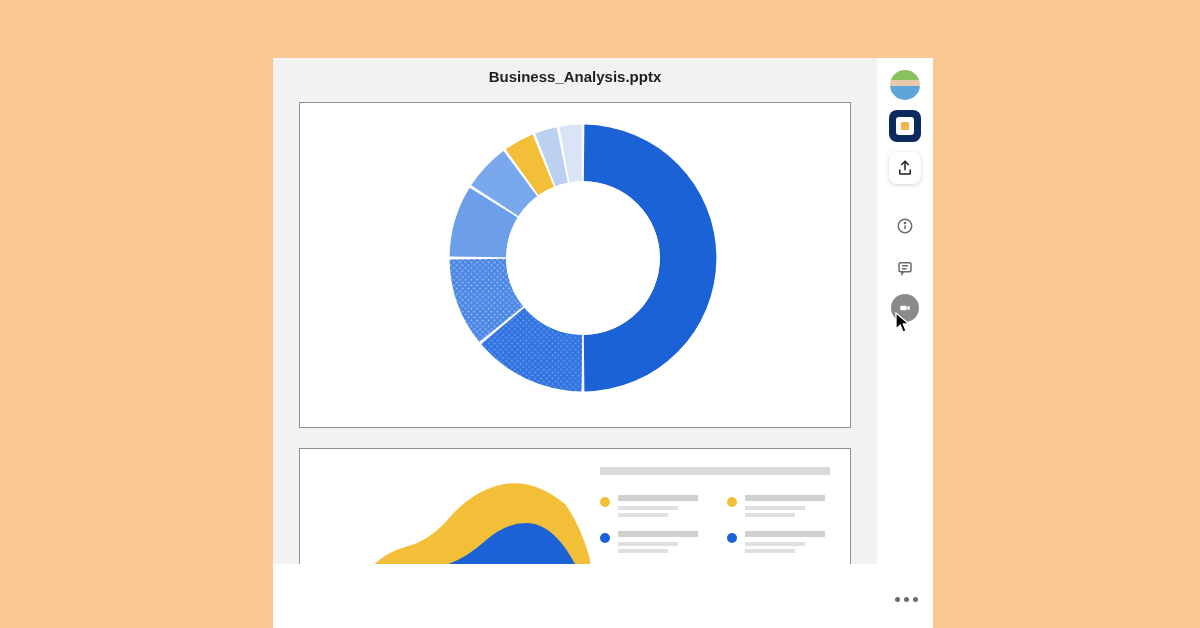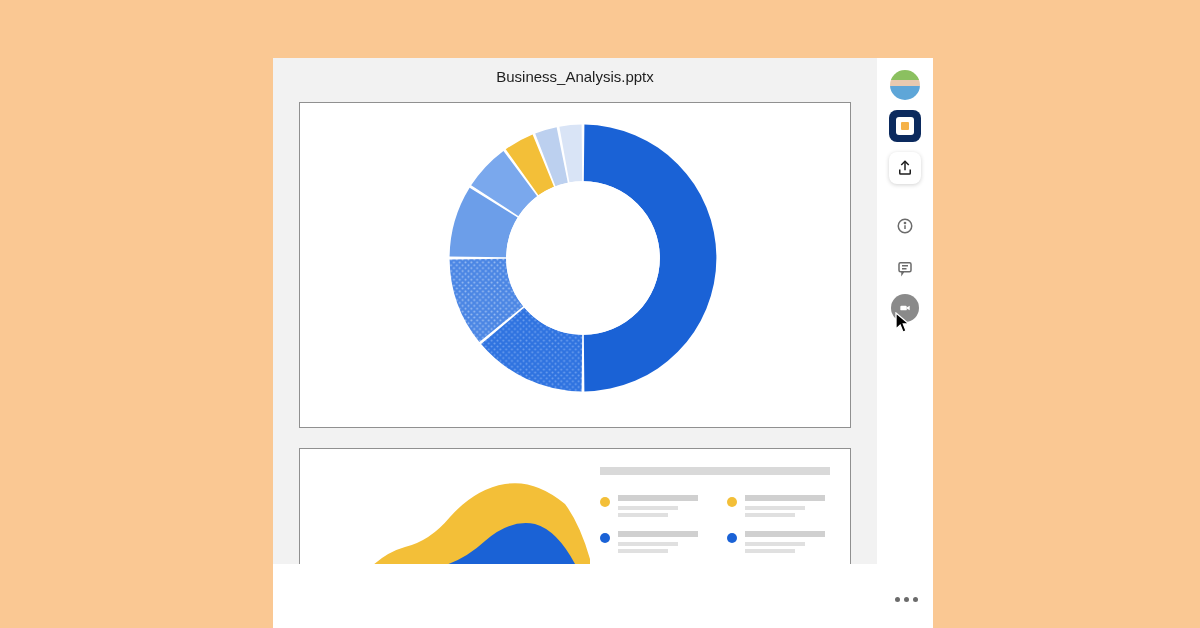--- a/index.html
+++ b/index.html
@@ -21,20 +21,21 @@
     overflow: hidden;
   }
   .preview-pane {
     position: absolute;
     left: 0;
     top: 0;
     width: 604px;
     height: 506px;
     background: #f2f2f2;
     overflow: hidden;
+    font-weight: bold;
   }
   .filename {
     position: absolute;
     top: 10px;
     left: 0;
     width: 604px;
     text-align: center;
     font-size: 15px;
     color: #1e1e1e;
   }

